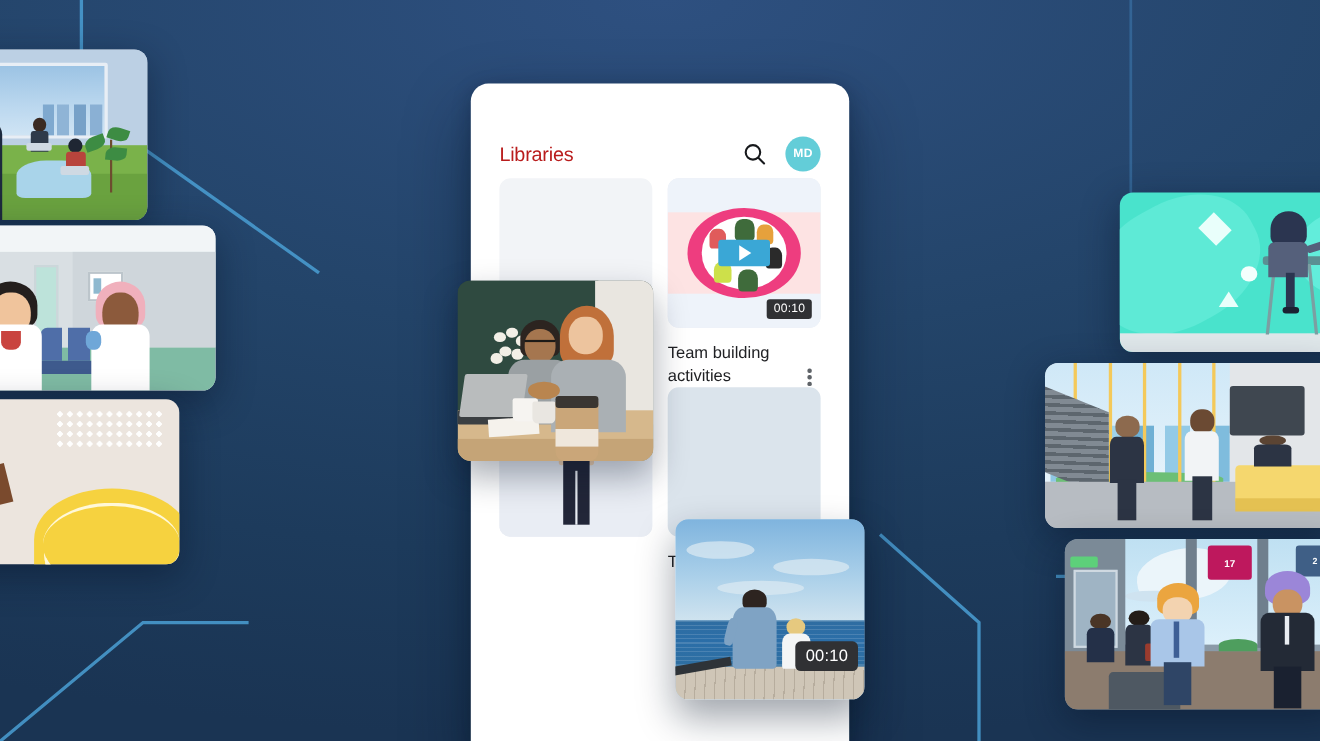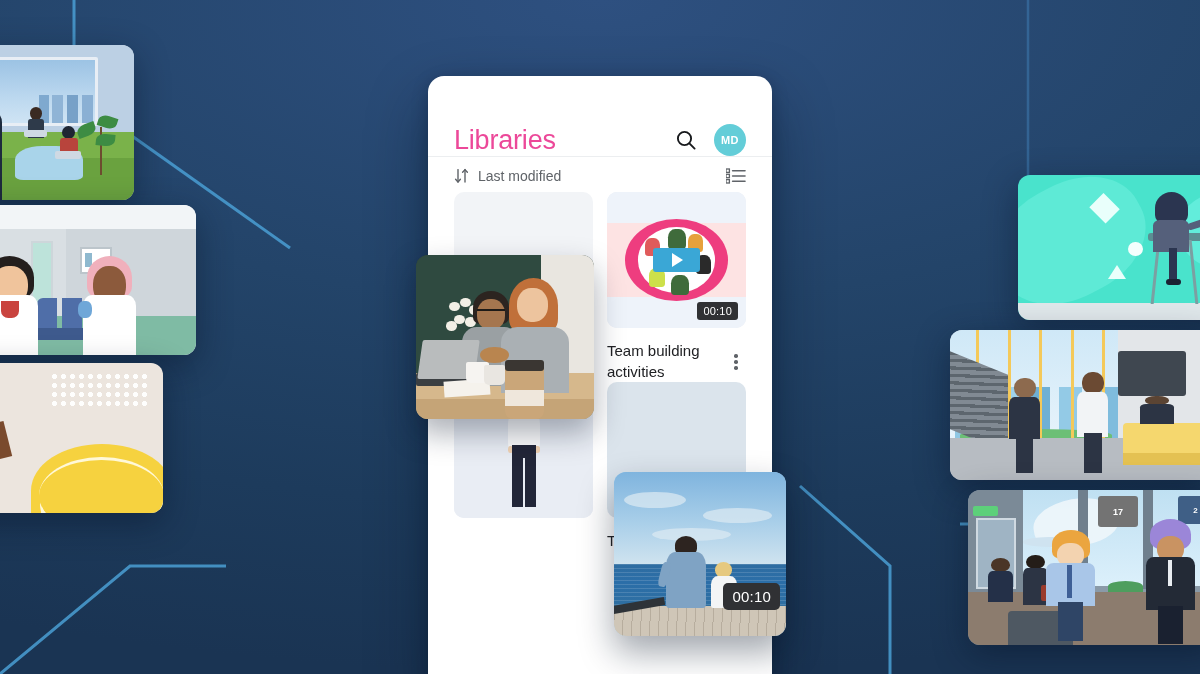--- a/index.html
+++ b/index.html
@@ -126,21 +126,21 @@
   .c5 .ph{position:absolute;left:18%;top:0;width:64%;height:22%;border-radius:46%;}
   .c5 .pb{position:absolute;left:4%;top:20%;width:92%;height:46%;border-radius:18% 18% 0 0;}
   .c5 .pl{position:absolute;left:24%;top:62%;width:52%;height:40%;background:#2c3444;}
   .c5 .rec{position:absolute;right:14%;bottom:28%;width:14%;height:28%;}
 
   
   .c6 { left:968px; top:490px; width:250px; height:155px; background:#8a9aa8; }
   .c6 .sky{position:absolute;left:18%;top:0;width:82%;height:62%;background:linear-gradient(180deg,#bfe0f2,#dcf0fb);}
   .c6 .plane{position:absolute;left:26%;top:6%;width:34%;height:30%;background:#eef6fb;border-radius:50% 50% 40% 40%;transform:rotate(-10deg);opacity:.9;}
   .c6 .wing{position:absolute;left:22%;top:30%;width:22%;height:7%;background:#cfe3f0;border-radius:50%;}
-  .c6 .gateSign{position:absolute;left:52%;top:4%;width:16%;height:20%;background:#737373;border-radius:3px;
+  .c6 .gateSign{position:absolute;left:52%;top:4%;width:16%;height:20%;background:#be185d;border-radius:3px;
                 color:#fff;font-size:9px;display:flex;align-items:center;justify-content:center;font-weight:bold;}
   .c6 .gateSign2{position:absolute;right:2%;top:4%;width:14%;height:18%;background:#3f5f86;border-radius:3px;
                 color:#fff;font-size:8px;display:flex;align-items:center;justify-content:center;font-weight:bold;}
   .c6 .col{position:absolute;top:0;width:4%;height:64%;background:#6f7f8d;}
   .c6 .lwall{position:absolute;left:0;top:0;width:22%;height:70%;background:#7b8a97;}
   .c6 .lglass{position:absolute;left:3%;top:18%;width:16%;height:46%;background:#9fb4c4;border:2px solid #cfd9e1;}
   .c6 .exit{position:absolute;left:2%;top:10%;width:10%;height:7%;background:#5dd07a;border-radius:2px;}
   .c6 .flr{position:absolute;left:0;bottom:0;width:100%;height:34%;background:#8c7c6e;}
   .c6 .seats{position:absolute;left:16%;bottom:0;width:26%;height:22%;background:#4e5862;border-radius:4px 4px 0 0;}
   .c6 .bush{position:absolute;bottom:34%;height:7%;background:#4e9e5e;border-radius:50% 50% 0 0;}
@@ -163,21 +163,21 @@
     position: absolute;
     left: 428px; top: 76px;
     width: 344px; height: 610px;
     background: #ffffff;
     border-radius: 16px 16px 0 0;
     box-shadow: 0 26px 60px rgba(5,16,34,.42), 0 4px 16px rgba(5,16,34,.26);
     overflow: hidden;
   }
   .app-header { padding: 48px 26px 0 26px; }
   .hdr-row { display:flex; align-items:center; justify-content:space-between; }
-  .app-title { font-size: 27px; color:#ec4899; letter-spacing:-0.2px; font-weight:400; }
+  .app-title { font-size: 18px; color:#b91c1c; letter-spacing:-0.2px; font-weight:400; }
   .hdr-right { display:flex; align-items:center; gap:14px; }
   .search-btn { width:28px; height:28px; display:flex; align-items:center; justify-content:center; cursor:pointer; }
   .avatar {
     width:32px; height:32px; border-radius:50%;
     background:#63cdd8; color:#fff; font-size:11px; font-weight:bold;
     display:flex; align-items:center; justify-content:center; letter-spacing:.4px;
     cursor:pointer;
   }
 
   .chips { display:flex; gap:10px; padding: 18px 26px 16px 26px; }
@@ -204,21 +204,21 @@
   }
   .tile { position:relative; }
   .thumb {
     width:100%; height:136px; border-radius:10px; overflow:hidden; position:relative;
     background:#e8ecf3;
   }
   .tile-label {
     font-size:15px; color:#202124; line-height:21px;
     padding: 12px 0 0 0; max-width: 128px;
   }
-  .tile-row { display:flex; align-items:center; justify-content:space-between; }
+  .tile-row { display:flex; align-items:flex-end; justify-content:space-between; }
   .kebab { width:20px; height:20px; margin-top:12px; cursor:pointer; position:relative; flex:0 0 20px;}
   .kebab i { position:absolute; left:8px; width:3.5px; height:3.5px; background:#5f6368; border-radius:50%; }
   .kebab i:nth-child(1){top:3px;} .kebab i:nth-child(2){top:9px;} .kebab i:nth-child(3){top:15px;}
 
   .badge {
     position:absolute; right:8px; bottom:8px;
     background:#303134; color:#fff; font-size:11px;
     padding:3px 6px; border-radius:3px; letter-spacing:.2px;
   }
 
@@ -509,43 +509,20 @@
               <circle cx="10.5" cy="10.5" r="6.6"></circle>
               <line x1="15.4" y1="15.4" x2="20.6" y2="20.6" stroke-linecap="round"></line>
             </svg>
           </div>
           <div class="avatar">MD</div>
         </div>
       </div>
     </div>
 
 
-    <div class="sortbar">
-      <div class="sort-left">
-        <span class="sortico">
-          <svg width="15" height="16" viewBox="0 0 15 16" fill="none" stroke="#5f6368" stroke-width="1.4" stroke-linecap="round" stroke-linejoin="round">
-            <path d="M4 1.6 L4 14"></path>
-              <path d="M1.6 11.3 L4 14 L6.4 11.3"></path>
-            <path d="M11 14 L11 1.6"></path>
-              <path d="M8.6 4.3 L11 1.6 L13.4 4.3"></path>
-          </svg>
-        </span>
-        <span>Last modified</span>
-      </div>
-      <span class="viewico">
-        <svg width="20" height="16" viewBox="0 0 20 16" fill="none">
-          <rect x="0" y="1" width="3.4" height="3.4" stroke="#5f6368" stroke-width="1.3"></rect>
-          <rect x="0" y="6.3" width="3.4" height="3.4" stroke="#5f6368" stroke-width="1.3"></rect>
-          <rect x="0" y="11.6" width="3.4" height="3.4" stroke="#5f6368" stroke-width="1.3"></rect>
-          <line x1="6.6" y1="2.7" x2="19" y2="2.7" stroke="#5f6368" stroke-width="1.6" stroke-linecap="round"></line>
-          <line x1="6.6" y1="8" x2="19" y2="8" stroke="#5f6368" stroke-width="1.6" stroke-linecap="round"></line>
-          <line x1="6.6" y1="13.3" x2="19" y2="13.3" stroke="#5f6368" stroke-width="1.6" stroke-linecap="round"></line>
-        </svg>
-      </span>
-    </div>
 
     <div class="grid">
 
       <div class="tile">
         <div class="thumb" style="background:#f2f4f7"></div>
         <div class="tile-row">
           <div class="tile-label">My image</div>
         </div>
       </div>
 

